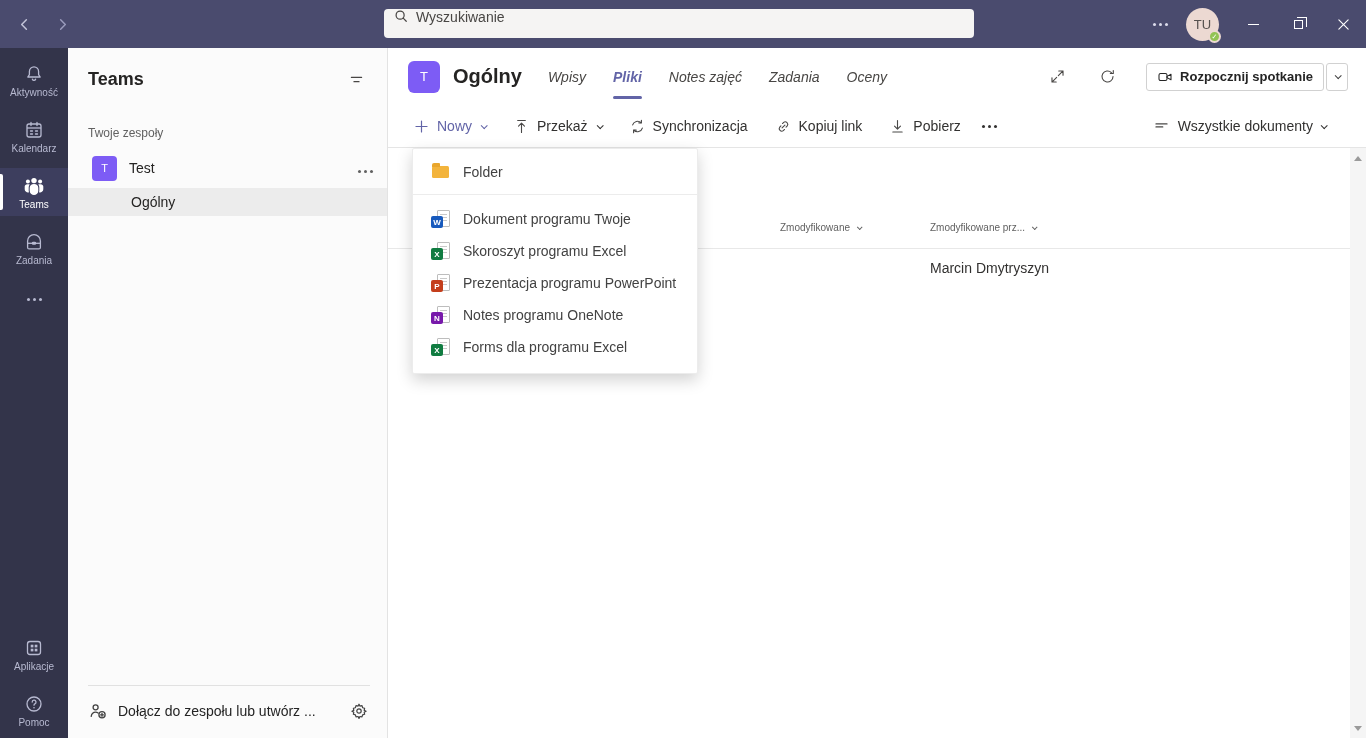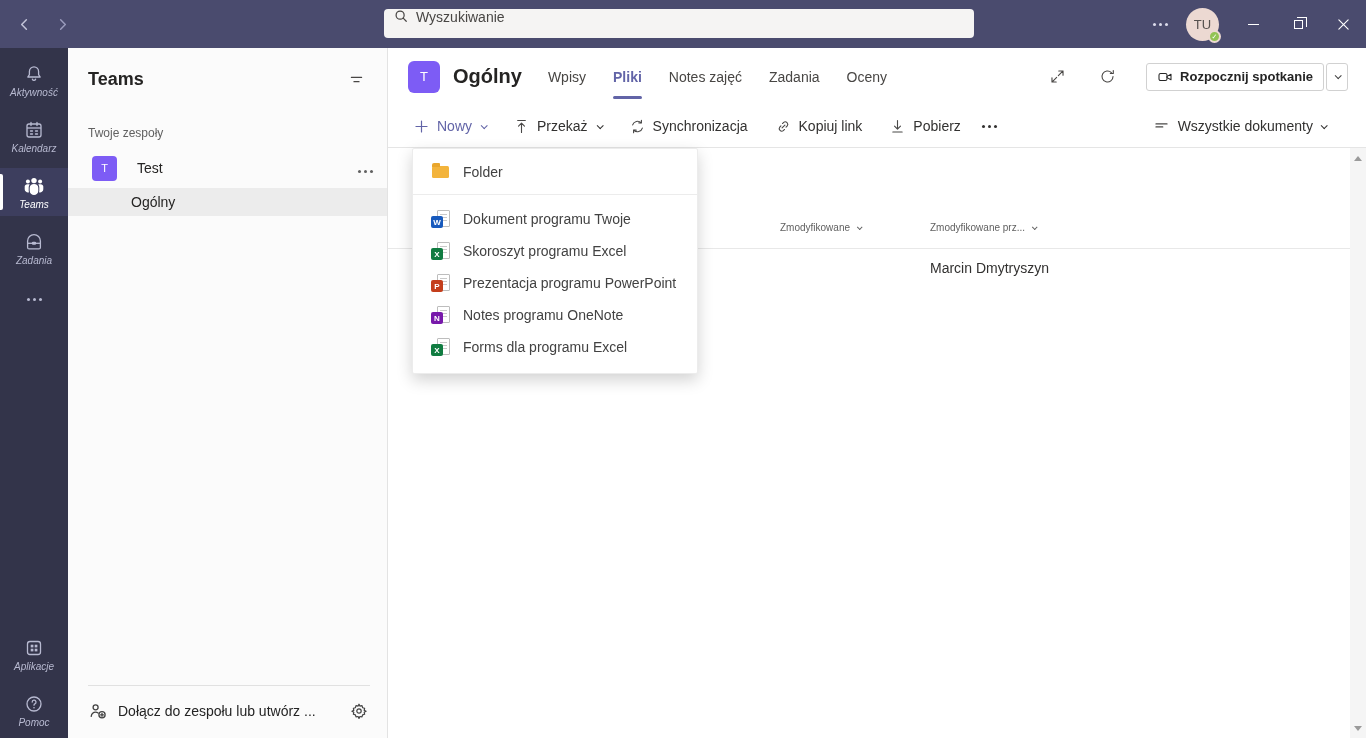--- a/index.html
+++ b/index.html
@@ -26,59 +26,59 @@
     display:flex; align-items:center; justify-content:center; font-size:13px; color:#56514e; margin:0 12px 0 8px; cursor:pointer; }
   .presence { position:absolute; right:-2px; bottom:-2px; width:13px; height:13px; border-radius:50%;
     background:#92c353; border:2px solid #ecd9d2; color:#fff; font-size:7px; line-height:9px; text-align:center; }
   .win-btn { width:45px; height:48px; display:flex; align-items:center; justify-content:center; color:#fff; cursor:pointer; }
   .min-glyph { display:inline-block; width:11px; border-top:1.2px solid #fff; }
   .restore-glyph { position:relative; width:9px; height:9px; border:1.2px solid #fff; background:transparent; }
   .restore-glyph::before { content:""; position:absolute; left:2px; top:-4px; width:9px; height:9px;
     border:1.2px solid #fff; border-left:none; border-bottom:none; }
 
   
-  .rail { position:absolute; left:0; top:48px; width:68px; bottom:0; background:#33344a; z-index:40;font-style:italic; }
+  .rail { position:absolute; left:0; top:48px; width:68px; bottom:0; background:#33344a; z-index:40; }
   .rail-item { position:relative; width:68px; padding:8px 0 6px; display:flex; flex-direction:column;
     align-items:center; gap:3px; color:#b8bad1; cursor:pointer; margin-top:8px; }
   .rail-item .lbl { font-size:10px; }
   .rail-item.active { background:#3d3e5e; color:#fff; }
   .rail-item.active::before { content:""; position:absolute; left:0; top:6px; bottom:6px; width:3px; background:#fff; border-radius:0 2px 2px 0; }
   .rail-more { color:#b8bad1; display:flex; justify-content:center; margin-top:26px; cursor:pointer; }
   .rail-bottom { position:absolute; left:0; bottom:4px; width:68px; }
   .rail svg { width:20px; height:20px; }
   .rail-item.active svg.teams-ic { width:24px; height:24px; margin:-2px 0; }
 
   
   .sidebar { position:absolute; left:68px; top:48px; width:320px; bottom:0; background:#fbfbfb;
     border-right:1px solid #e3e3e3; z-index:30; }
   .sb-head { display:flex; align-items:center; justify-content:space-between; padding:20px 20px 0 20px; }
   .sb-title { font-size:18px; font-weight:bold; color:#252423; }
   .icon-btn { color:#484644; cursor:pointer; display:flex; align-items:center; justify-content:center; width:22px; height:22px; }
   .sb-section { padding:0 20px; margin-top:36px; font-size:12px; color:#616161; }
   .team-row { display:flex; align-items:center; margin-top:12px; padding:0 20px 0 24px; height:32px; cursor:pointer; }
   .team-tile { width:25px; height:25px; border-radius:4px; background:#7d5cf5; color:#fff;
     font-size:11px; display:flex; align-items:center; justify-content:center; }
-  .team-name { margin-left:20px; font-size:14px; color:#252423; flex:1; }
+  .team-name { margin-left:12px; font-size:14px; color:#252423; flex:1; }
   .team-more { color:#616161; cursor:pointer; }
   .channel-row { margin-top:4px; height:28px; background:#ececec; display:flex; align-items:center;
     padding-left:63px; font-size:14px; color:#252423; cursor:pointer; }
   .sb-bottom { position:absolute; left:0; right:1px; bottom:0; padding:12px 16px 16px 20px; }
   .sb-divider { border-top:1px solid #e1e1e1; margin:0 0 14px 0; }
   .join-row { display:flex; align-items:center; color:#242424; }
   .join-row .txt { margin-left:10px; font-size:14px; flex:1; cursor:pointer; }
   .join-row svg { width:20px; height:20px; color:#424242; }
 
   
   .main { position:absolute; left:388px; top:48px; right:0; bottom:0; background:#fff; }
   .ch-header { height:57px; display:flex; align-items:center; padding:0 18px 0 20px; }
   .ch-tile { width:32px; height:32px; border-radius:6px; background:#7d5cf5; color:#fff; font-size:13px;
     display:flex; align-items:center; justify-content:center; }
   .ch-title { margin-left:13px; font-size:20px; font-weight:bold; color:#252423; }
   .tabs { display:flex; align-items:center; margin-left:26px; gap:27px; height:57px; }
-  .tab { position:relative; font-size:14px; color:#484644; height:57px; display:flex; align-items:center; cursor:pointer; }
+  .tab { position:relative; font-size:14px; color:#484644; height:57px; display:flex; align-items:center; cursor:pointer;font-style:italic; }
   .tab.active { color:#6264a7; font-weight:bold; }
   .tab.active::after { content:""; position:absolute; left:0; right:0; bottom:6px; height:3px; background:#6264a7; border-radius:2px; }
   .ch-right { margin-left:auto; display:flex; align-items:center; gap:28px; }
   .meet-group { display:flex; gap:2px; }
   .meet-btn { height:28px; background:#fff; border:1px solid #d1d1d1; border-radius:3px;
     display:flex; align-items:center; gap:7px; padding:0 10px; font-size:13px; font-weight:bold; color:#242424; cursor:pointer; }
   .meet-chev { width:22px; height:28px; background:#fff; border:1px solid #d1d1d1; border-radius:3px;
     display:flex; align-items:center; justify-content:center; color:#424242; cursor:pointer; }
 
   .cmdbar { height:43px; border-bottom:1px solid #e5e5e5; display:flex; align-items:center; padding:0 20px 0 25px; }

